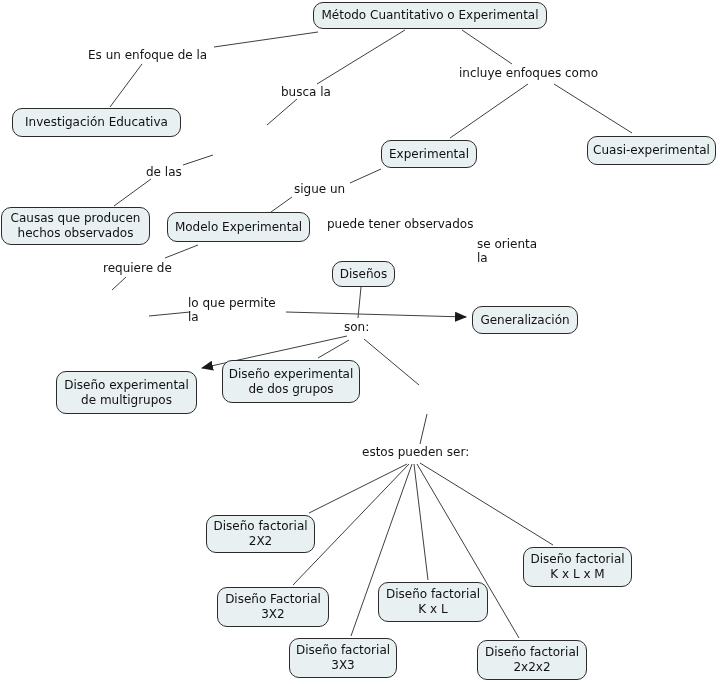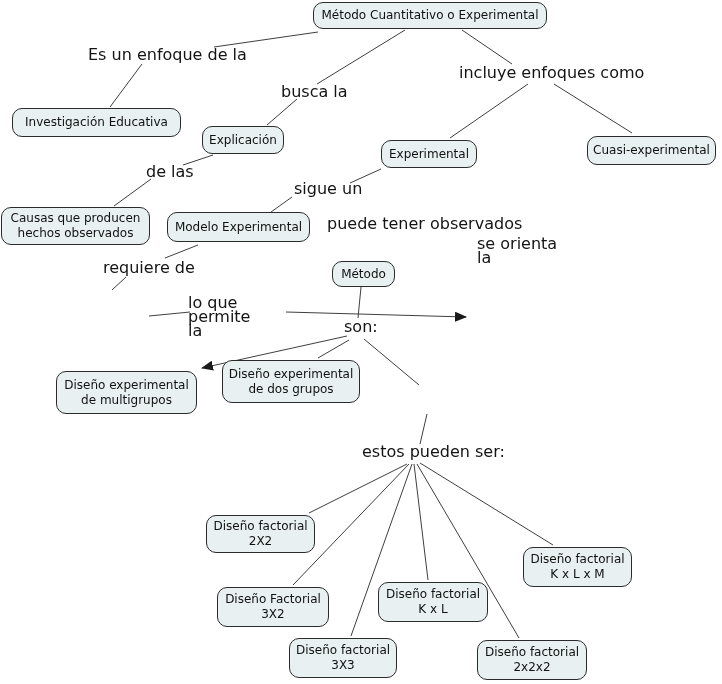--- a/index.html
+++ b/index.html
@@ -20,21 +20,21 @@
     text-align:center;
     background:#e8f0f2;
     border:1px solid #2b2b2b;
     border-radius:10px;
     font-size:12px;line-height:15px;
     white-space:pre-line;
     padding:11px 4px;
   }
   .elabel{
     position:absolute;
-    font-size:16px;line-height:14px;
+    font-size:12px;line-height:14px;
     white-space:pre-line;
     color:#141414;
   }
   .elabel.center{text-align:left;}
 </style>
 </head>
 <body>
 
 <div class="canvas">
 
@@ -69,27 +69,27 @@
       <line x1="409" y1="464" x2="293" y2="585"></line>
       <line x1="412" y1="464" x2="351" y2="636"></line>
       <line x1="414" y1="464" x2="428" y2="580"></line>
       <line x1="417" y1="464" x2="519" y2="638"></line>
       <line x1="420" y1="463" x2="553" y2="545"></line>
     </g>
   </svg>
 
   <div class="node" style="left:313px;top:2px;width:234px;height:27px">Método Cuantitativo o Experimental</div>
   <div class="node" style="left:12px;top:108px;width:169px;height:29px">Investigación Educativa</div>
-  <div class="node" style="left:202px;top:126px;width:82px;height:28px">Explicación</div>
   <div class="node" style="left:381px;top:140px;width:96px;height:28px">Experimental</div>
   <div class="node" style="left:1px;top:207px;width:149px;height:38px">Causas que producen
 hechos observados</div>
   <div class="node" style="left:587px;top:136px;width:129px;height:29px">Cuasi-experimental</div>
   <div class="node" style="left:167px;top:212px;width:143px;height:30px">Modelo Experimental</div>
-  <div class="node" style="left:332px;top:261px;width:63px;height:26px">Método</div>
+  <div class="node" style="left:332px;top:261px;width:63px;height:26px">Diseños</div>
+  <div class="node" style="left:472px;top:306px;width:106px;height:28px">Generalización</div>
   <div class="node" style="left:56px;top:371px;width:141px;height:43px">Diseño experimental
 de multigrupos</div>
   <div class="node" style="left:222px;top:360px;width:138px;height:43px">Diseño experimental
 de dos grupos</div>
   <div class="node" style="left:206px;top:515px;width:109px;height:38px">Diseño factorial
 2X2</div>
   <div class="node" style="left:217px;top:587px;width:112px;height:40px">Diseño Factorial
 3X2</div>
   <div class="node" style="left:289px;top:638px;width:108px;height:40px">Diseño factorial
 3X3</div>

